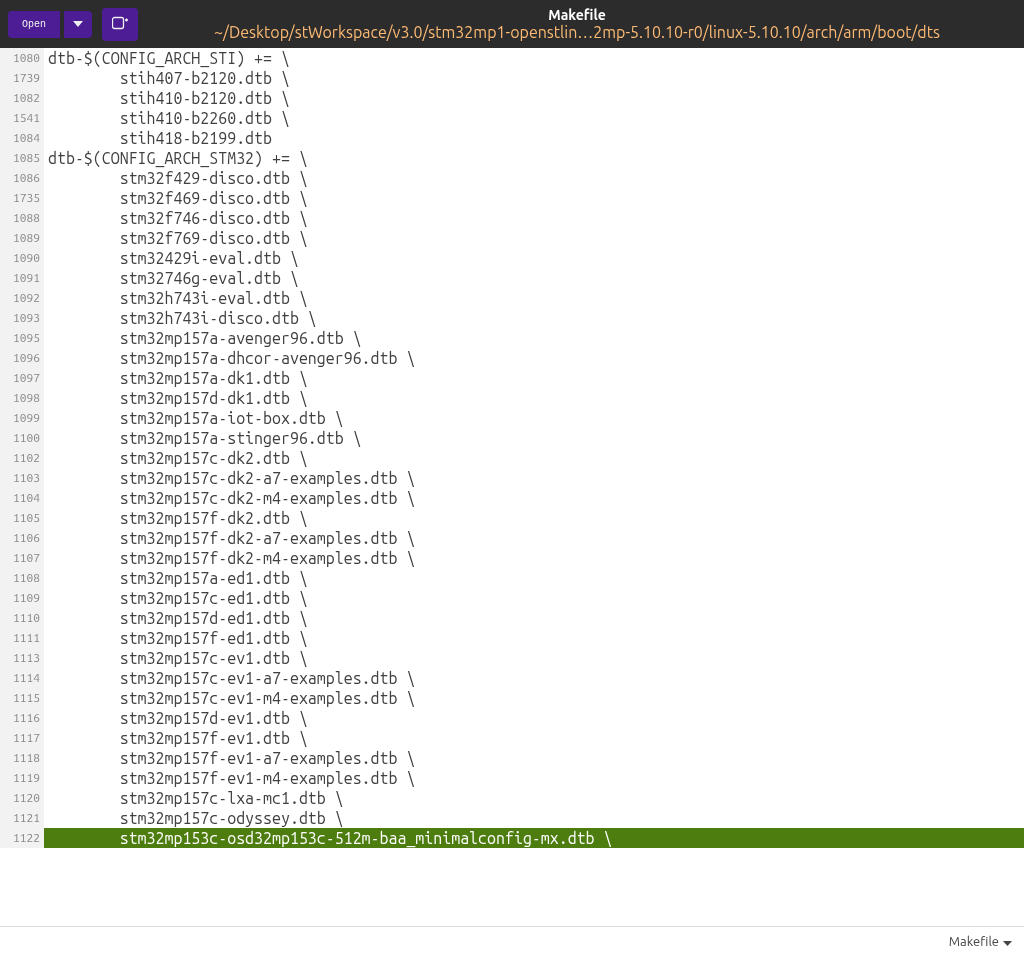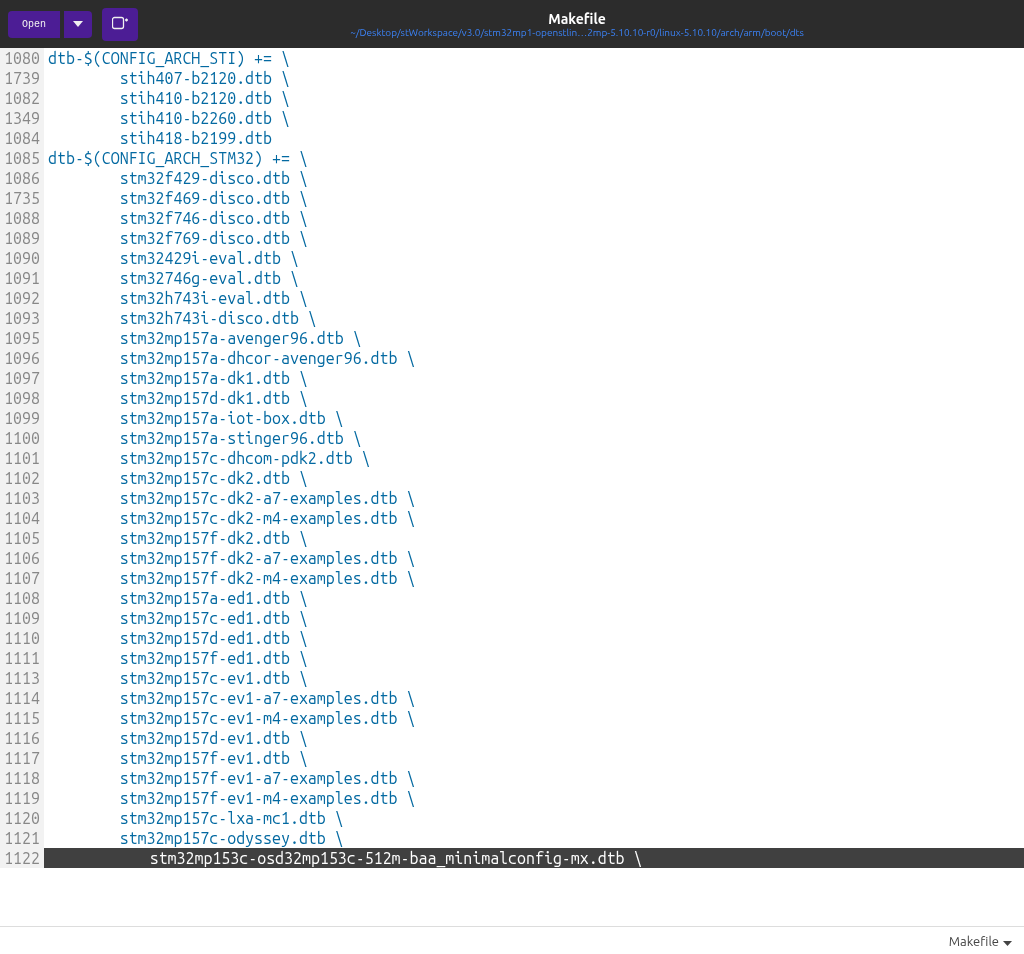--- a/index.html
+++ b/index.html
@@ -57,22 +57,22 @@
       align-items: center;
       justify-content: center;
       font-family: "Ubuntu", sans-serif;
     }
     .title {
       font-weight: bold;
       font-size: 14px;
       color: #ffffff;
     }
     .subtitle {
-      font-size: 10px;
-      color: #3b82f6;
+      font-size: 16px;
+      color: #fdba74;
     }
     .editor {
       flex: 1;
       overflow: auto;
       background: #ffffff;
       font-size: 16px;
       line-height: 20px;
     }
     .line {
       display: flex;
@@ -80,30 +80,29 @@
       white-space: pre;
       height: 20px;
     }
     .lineno {
       width: 44px;
       text-align: right;
       padding-right: 4px;
       background: #f2f2f2;
       color: #888;
       user-select: none;
-      font-size: 16px;
+      font-size: 12px;
     }
     .content {
       padding-left: 4px;
-      color: #0369a1;
+      color: #404040;
       flex: 1;
     }
     .hl-line {
-      background: #404040;
-      gap: 30px;
+      background: #4d7c0f;
     }
     .hl-line .content {
       color: #ffffff;
     }
     .status {
       height: 28px;
       border-top: 1px solid #ddd;
       display: flex;
       justify-content: flex-end;
       align-items: center;
@@ -145,38 +144,37 @@
   <div class="header-center">
     <div class="title">Makefile</div>
     <div class="subtitle">~/Desktop/stWorkspace/v3.0/stm32mp1-openstlin…2mp-5.10.10-r0/linux-5.10.10/arch/arm/boot/dts</div>
   </div>
 </div>
 
 <div class="editor" id="editor">
     <div class="line"><span class="lineno">1080</span><span class="content">dtb-$(CONFIG_ARCH_STI) += \</span></div>
     <div class="line"><span class="lineno">1739</span><span class="content">        stih407-b2120.dtb \</span></div>
     <div class="line"><span class="lineno">1082</span><span class="content">        stih410-b2120.dtb \</span></div>
-    <div class="line"><span class="lineno">1349</span><span class="content">        stih410-b2260.dtb \</span></div>
+    <div class="line"><span class="lineno">1541</span><span class="content">        stih410-b2260.dtb \</span></div>
     <div class="line"><span class="lineno">1084</span><span class="content">        stih418-b2199.dtb</span></div>
     <div class="line"><span class="lineno">1085</span><span class="content">dtb-$(CONFIG_ARCH_STM32) += \</span></div>
     <div class="line"><span class="lineno">1086</span><span class="content">        stm32f429-disco.dtb \</span></div>
     <div class="line"><span class="lineno">1735</span><span class="content">        stm32f469-disco.dtb \</span></div>
     <div class="line"><span class="lineno">1088</span><span class="content">        stm32f746-disco.dtb \</span></div>
     <div class="line"><span class="lineno">1089</span><span class="content">        stm32f769-disco.dtb \</span></div>
     <div class="line"><span class="lineno">1090</span><span class="content">        stm32429i-eval.dtb \</span></div>
     <div class="line"><span class="lineno">1091</span><span class="content">        stm32746g-eval.dtb \</span></div>
     <div class="line"><span class="lineno">1092</span><span class="content">        stm32h743i-eval.dtb \</span></div>
     <div class="line"><span class="lineno">1093</span><span class="content">        stm32h743i-disco.dtb \</span></div>
     <div class="line"><span class="lineno">1095</span><span class="content">        stm32mp157a-avenger96.dtb \</span></div>
     <div class="line"><span class="lineno">1096</span><span class="content">        stm32mp157a-dhcor-avenger96.dtb \</span></div>
     <div class="line"><span class="lineno">1097</span><span class="content">        stm32mp157a-dk1.dtb \</span></div>
     <div class="line"><span class="lineno">1098</span><span class="content">        stm32mp157d-dk1.dtb \</span></div>
     <div class="line"><span class="lineno">1099</span><span class="content">        stm32mp157a-iot-box.dtb \</span></div>
     <div class="line"><span class="lineno">1100</span><span class="content">        stm32mp157a-stinger96.dtb \</span></div>
-    <div class="line"><span class="lineno">1101</span><span class="content">        stm32mp157c-dhcom-pdk2.dtb \</span></div>
     <div class="line"><span class="lineno">1102</span><span class="content">        stm32mp157c-dk2.dtb \</span></div>
     <div class="line"><span class="lineno">1103</span><span class="content">        stm32mp157c-dk2-a7-examples.dtb \</span></div>
     <div class="line"><span class="lineno">1104</span><span class="content">        stm32mp157c-dk2-m4-examples.dtb \</span></div>
     <div class="line"><span class="lineno">1105</span><span class="content">        stm32mp157f-dk2.dtb \</span></div>
     <div class="line"><span class="lineno">1106</span><span class="content">        stm32mp157f-dk2-a7-examples.dtb \</span></div>
     <div class="line"><span class="lineno">1107</span><span class="content">        stm32mp157f-dk2-m4-examples.dtb \</span></div>
     <div class="line"><span class="lineno">1108</span><span class="content">        stm32mp157a-ed1.dtb \</span></div>
     <div class="line"><span class="lineno">1109</span><span class="content">        stm32mp157c-ed1.dtb \</span></div>
     <div class="line"><span class="lineno">1110</span><span class="content">        stm32mp157d-ed1.dtb \</span></div>
     <div class="line"><span class="lineno">1111</span><span class="content">        stm32mp157f-ed1.dtb \</span></div>

